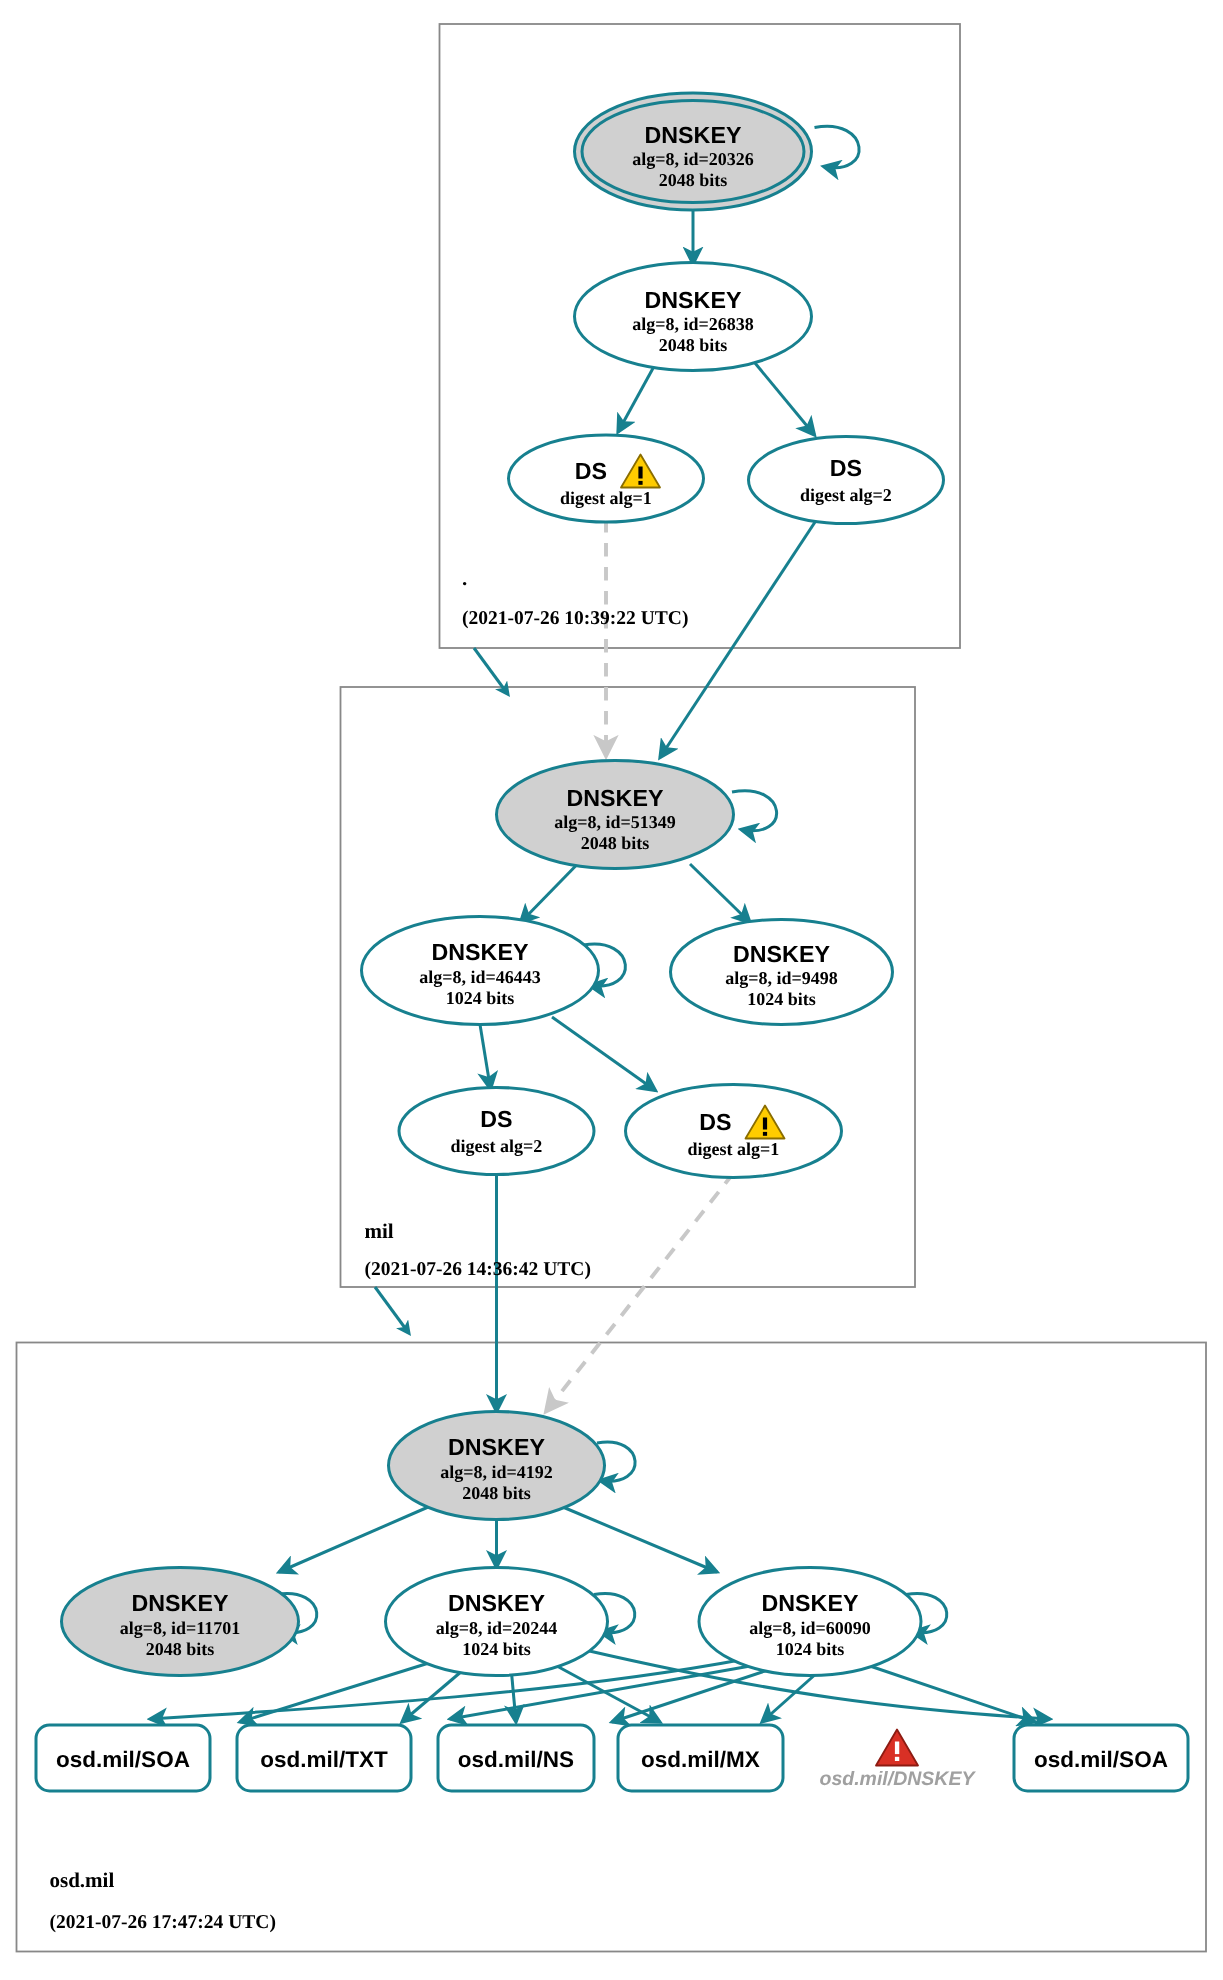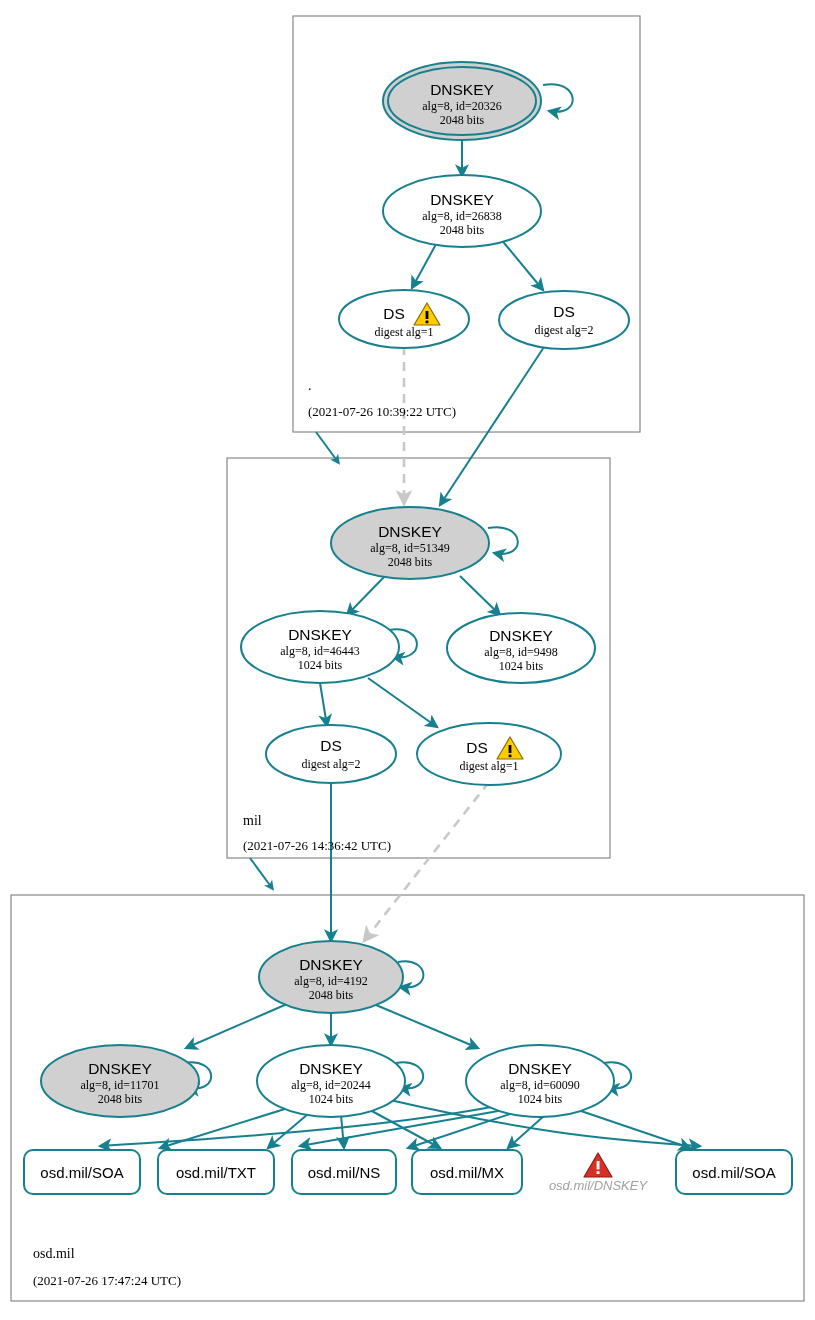--- a/index.html
+++ b/index.html
@@ -1,17 +1,17 @@
 <!DOCTYPE html>
 <html><head>
 <meta charset="utf-8">
 <style>
   html,body{margin:0;padding:0;background:#ffffff;}
   body{width:815px;height:1320px;font-family:"Liberation Serif",serif;}
-  #stage{position:relative;width:815px;height:1320px;overflow:hidden;}
+  #stage{position:relative;width:815px;height:1320px;overflow:hidden;font-weight:bold;}
   svg{display:block;}
   .zone-box{fill:none;stroke:#888888;stroke-width:1.2;}
   .node-ell{fill:#ffffff;stroke:#17808f;stroke-width:2;}
   .node-ell.secure{fill:#d0d0d0;stroke:#17808f;}
   .rr-box{fill:#ffffff;stroke:#17808f;stroke-width:2;}
   .edge{fill:none;stroke:#17808f;stroke-width:2;}
   .edge-dashed{fill:none;stroke:#c8c8c8;stroke-width:2.6;stroke-dasharray:9 7;}
   .t-head{font-family:"Liberation Sans",sans-serif;font-size:15.5px;fill:#000;text-anchor:middle;}
   .t-sub{font-family:"Liberation Serif",serif;font-size:12px;fill:#000;text-anchor:middle;}
   .t-rr{font-family:"Liberation Sans",sans-serif;font-size:15px;fill:#000;text-anchor:middle;}

